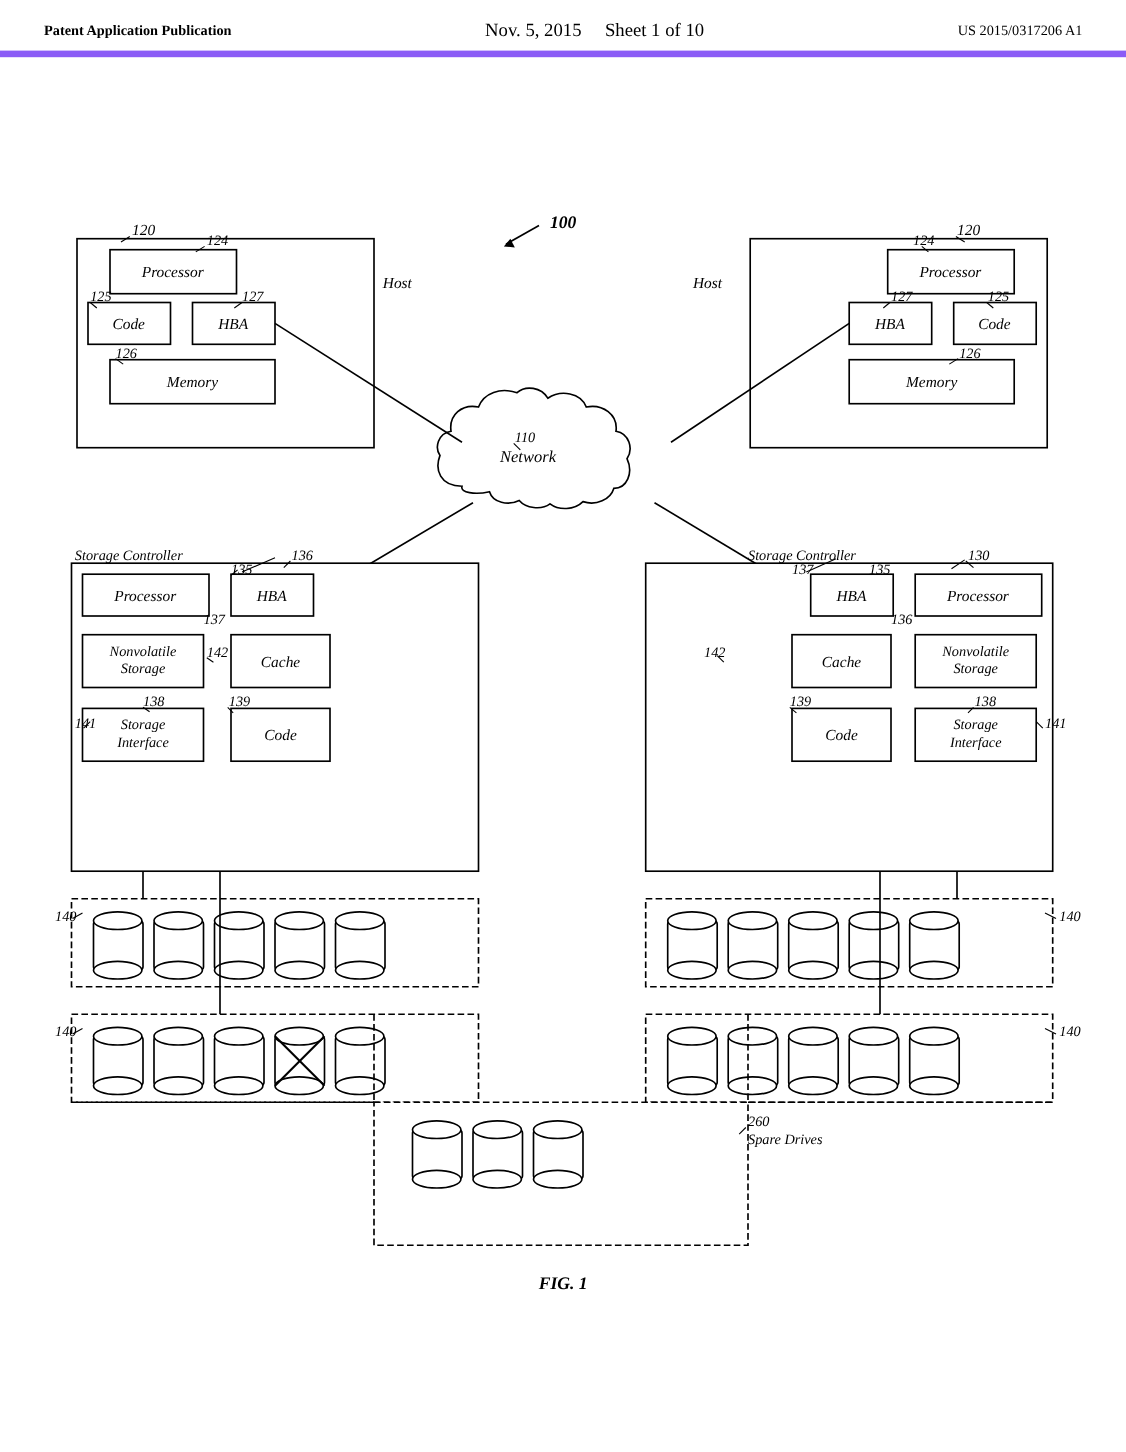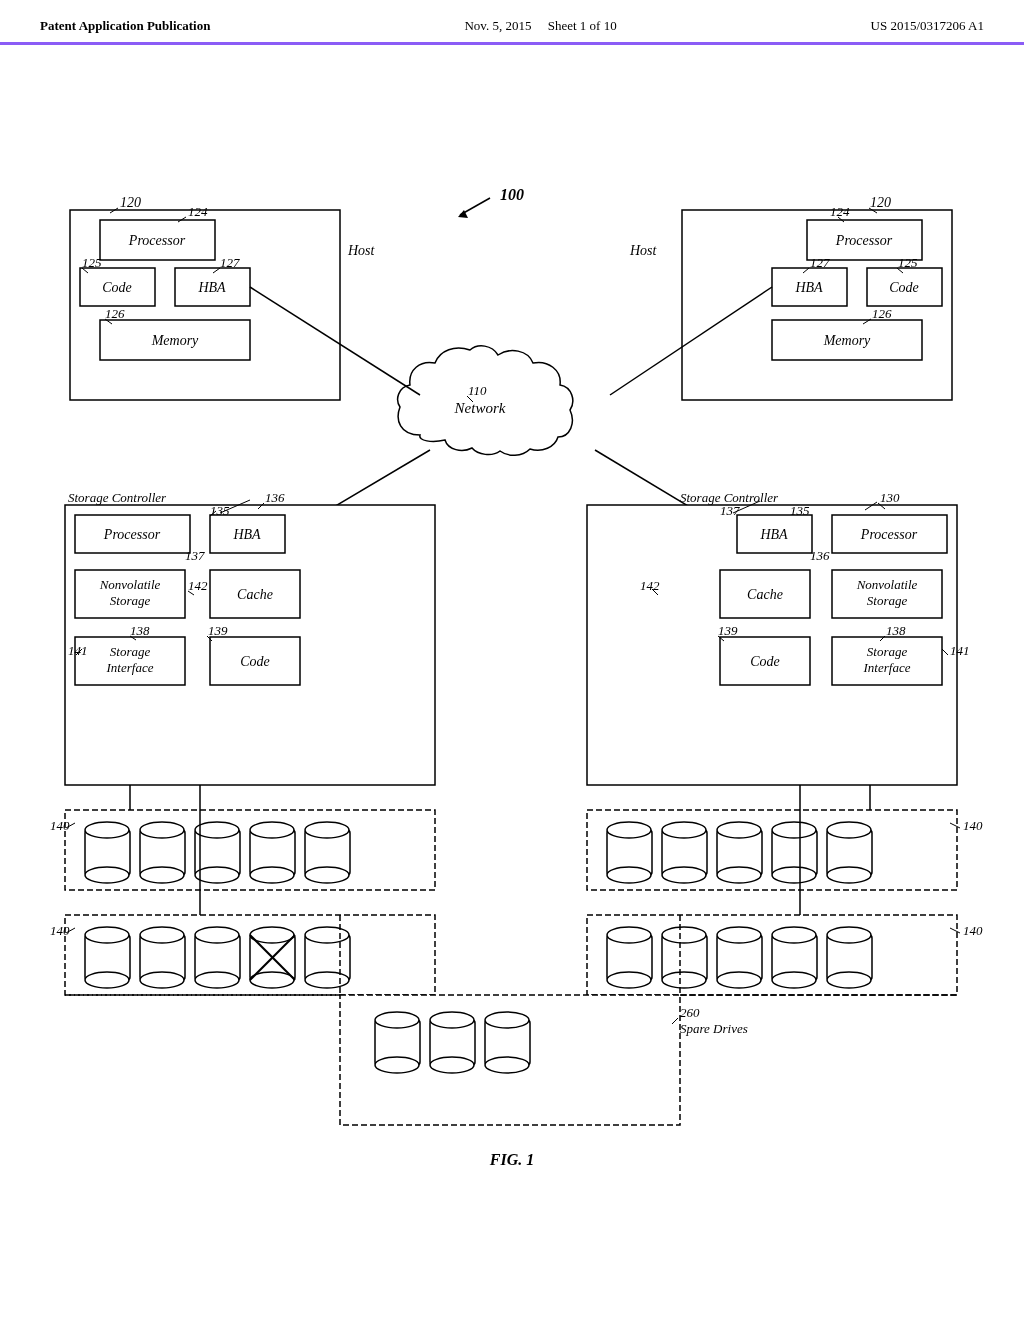--- a/index.html
+++ b/index.html
@@ -11,29 +11,29 @@
       position: relative;
       overflow: hidden;
     }
 
     
     .header {
       display: flex;
       justify-content: space-between;
       align-items: center;
       padding: 18px 40px 0 40px;
-      border-bottom: 3px solid #8b5cf6;
+      border-bottom: 6px solid #8b5cf6;
       padding-bottom: 8px;
     }
     .header-left {
       font-size: 13px;
       font-weight: bold;
     }
     .header-center {
-      font-size: 13px;
+      font-size: 17px;
       text-align: center;
     }
     .header-right {
       font-size: 13px;
       font-weight: normal;
     }
 
     
     .diagram-area {
       position: relative;

